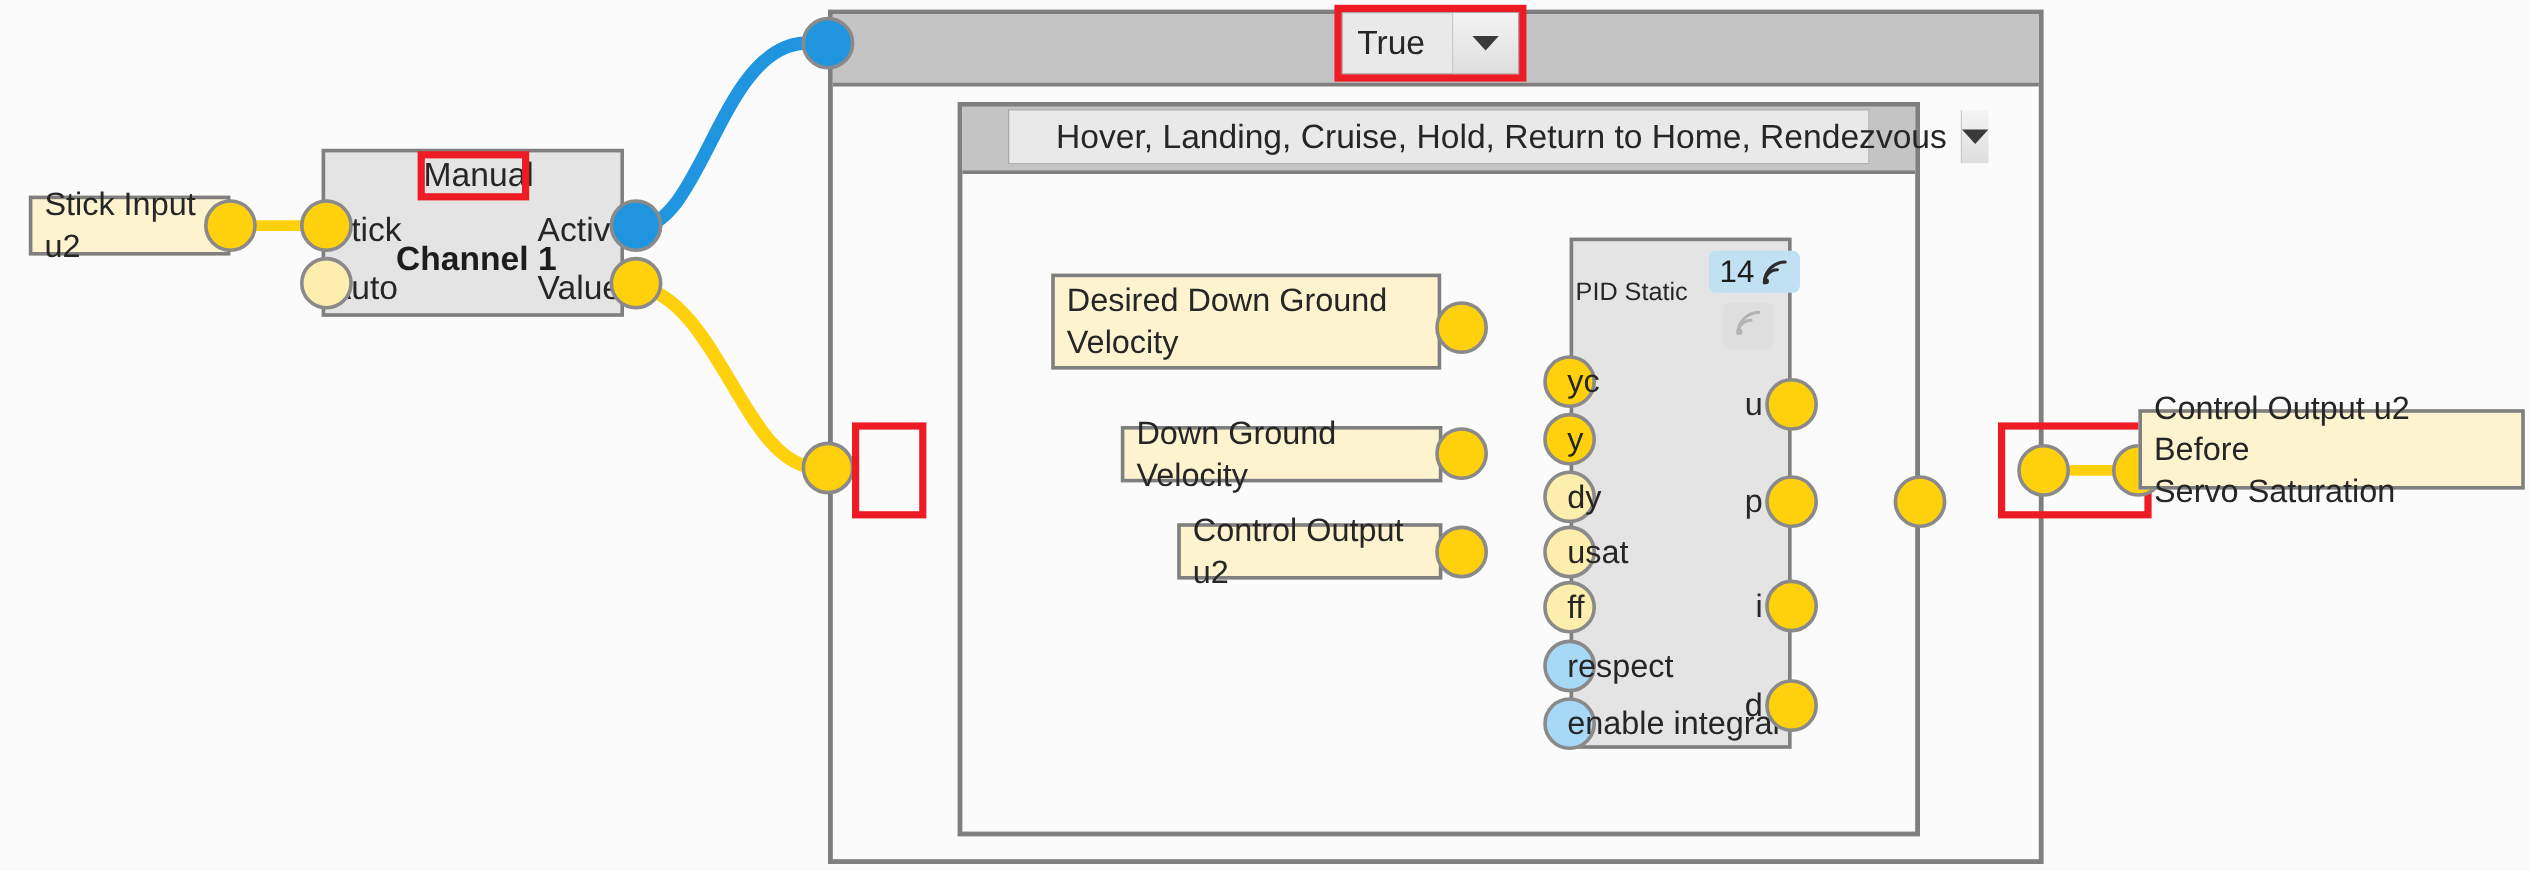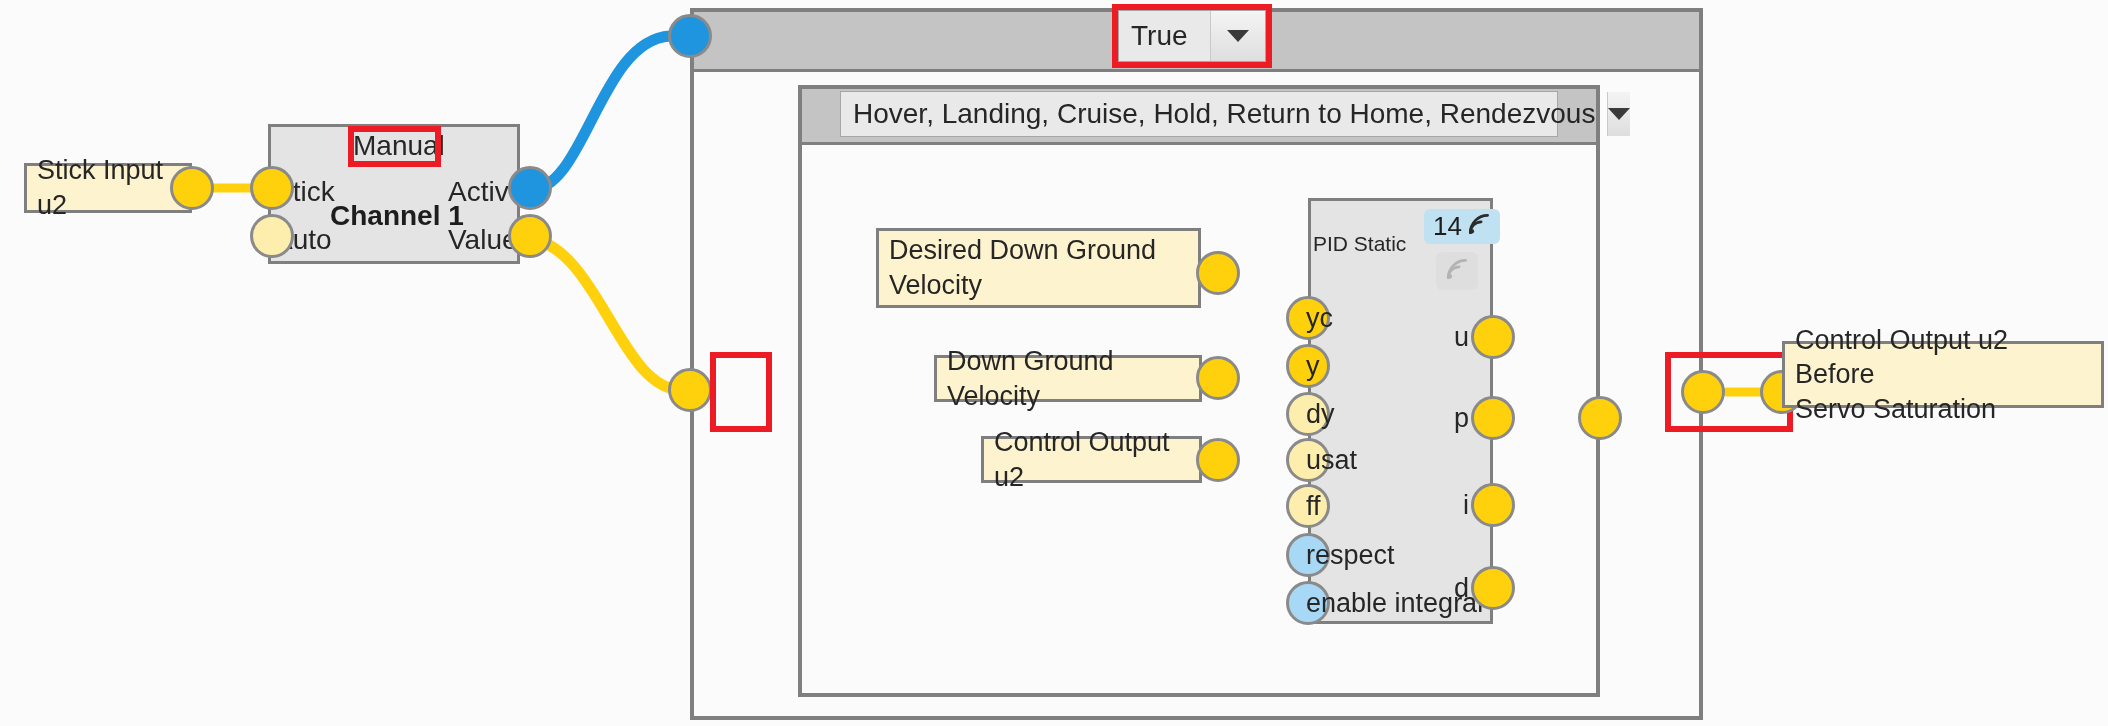--- a/index.html
+++ b/index.html
@@ -29,21 +29,21 @@
   
   .port{position:absolute;width:44px;height:44px;border-radius:50%;box-sizing:border-box;border:3px solid #8a8a8a;}
   .port.yellow{background:#ffd10d;}
   .port.yellow-dim{background:#fdeead;}
   .port.blue{background:#1f95e0;}
   .port.blue-dim{background:#a7d8f5;}
 
   
   .pid-block{position:absolute;box-sizing:border-box;border:3px solid #7f7f7f;background:#e4e4e4;}
   .pid-title{position:absolute;font-size:21px;color:#262626;}
-  .pid-badge{position:absolute;display:flex;align-items:flex-start;gap:4px;background:#bfe1f2;
+  .pid-badge{position:absolute;display:flex;align-items:center;gap:4px;background:#bfe1f2;
              border-radius:6px;padding:2px 8px 2px 9px;font-size:26px;color:#1d1d1d;}
   .pid-badge2{position:absolute;background:#dcdcdc;border-radius:6px;padding:4px 8px;opacity:.65;}
   .port-label{position:absolute;font-size:27px;color:#262626;white-space:nowrap;text-align:right;}
   .port-label.right{text-align:right;}
 
   
   .hl{position:absolute;box-sizing:border-box;border:6px solid #ed1c24;background:transparent;}
 
   .blk-title{position:absolute;font-size:28px;font-weight:bold;color:#1d1d1d;}
   .blk-ptxt{position:absolute;font-size:28px;color:#262626;}
@@ -106,21 +106,21 @@
 
   <div class="port blue" style="left:668px;top:14px;"></div>
   <div class="port yellow" style="left:668px;top:368px;"></div>
   <div class="hl" style="left:710px;top:352px;width:62px;height:80px;"></div>
   <div class="port yellow" style="left:1681px;top:370px;"></div>
   <div class="hl" style="left:1665px;top:352px;width:128px;height:80px;"></div>
 
   <div class="container-inner" style="left:798px;top:85px;width:802px;height:612px;">
     <div class="cont-header" style="height:56px;"></div>
   </div>
-  <div class="dropdown" style="left:840px;top:91px;width:718px;height:46px;">
+  <div class="dropdown" style="left:840px;top:91px;width:718px;height:46px;padding-left:27px;">
     <div class="dd-text">Hover, Landing, Cruise, Hold, Return to Home, Rendezvous</div>
     <div class="dd-btn">
         <div class="caret"></div>
       </div>
   </div>
   <div class="port yellow" style="left:1578px;top:396px;"></div>
 
   <div class="node label-node" style="left:876px;top:228px;width:325px;height:80px;">
     <span class="txt">
       <span>Desired Down Ground</span><br>

